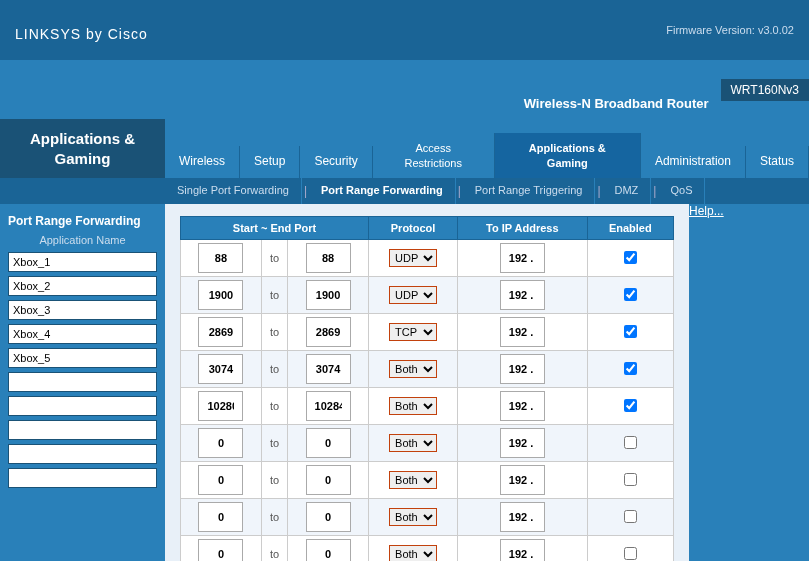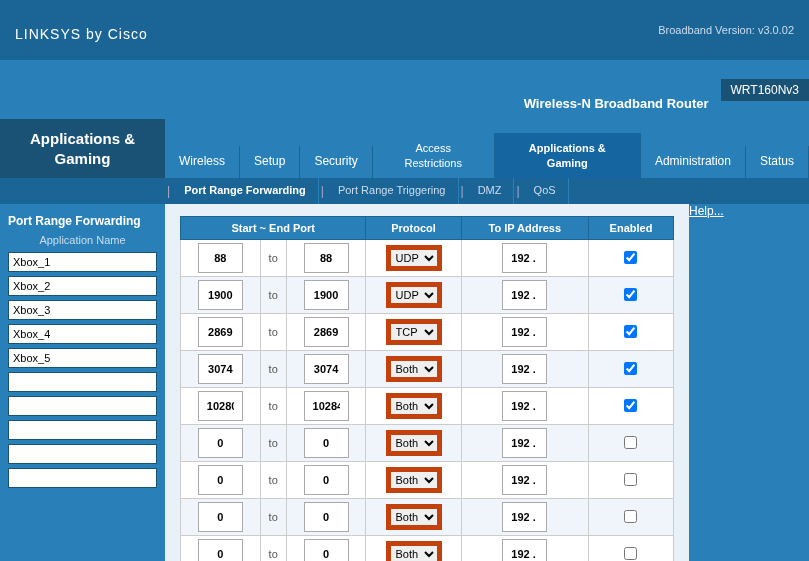--- a/index.html
+++ b/index.html
@@ -41,39 +41,39 @@
     
     .main { flex: 1; padding: 12px 15px; }
 
     
     .fwd-table { width: 100%; border-collapse: collapse; font-size: 11px; background: #fff; }
     .fwd-table th { background: #2980b9; color: #fff; padding: 5px 8px; text-align: center; font-size: 11px; border: 1px solid #1a6496; }
     .fwd-table td { padding: 3px 5px; border: 1px solid #ccc; text-align: center; background: #fff; }
     .fwd-table tr:nth-child(even) td { background: #f0f5fb; }
     .fwd-table input[type="text"] { width: 45px; border: 1px solid #aaa; padding: 8px; font-size: 11px; text-align: center; font-weight: bold; }
     .fwd-table input[type="checkbox"] { cursor: pointer; }
-    .fwd-table select { font-size: 11px; border: 5px solid #c2410c; padding: 1px; }
+    .fwd-table select { font-size: 11px; border: 1px solid #c2410c; padding: 1px; }
     .ip-input { width: 110px; border: 1px solid #aaa; padding: 2px; font-size: 11px; text-align: center; }
     .to-label { color: #555; padding: 0 3px; }
 
     
     .help-panel { width: 120px; min-width: 120px; background: #2980b9; }
     .help-link { color: #fff; font-size: 12px; text-decoration: underline; cursor: pointer; }
 
     
     .footer { background: #e8f0f8; border-top: 1px solid #bbb; padding: 10px; display: flex; justify-content: center; gap: 15px; }
   </style>
 </head>
 <body>
 
 <div class="header">
   <div class="logo-text">
     <span>LINKSYS</span><span style="font-size:14px;font-style:normal;font-weight:normal;"> by Cisco</span>
   </div>
-  <div class="firmware">Broadband Version: v3.0.02</div>
+  <div class="firmware">Firmware Version: v3.0.02</div>
 </div>
 
 <div class="router-bar">
   <div class="router-name">Wireless-N Broadband Router</div>
   <div class="router-model">WRT160Nv3</div>
 </div>
 
 <div class="main-nav">
   <div class="page-title">Applications &amp; Gaming</div>
   <div class="nav-tabs">
@@ -81,20 +81,21 @@
     <div class="nav-tab">Setup</div>
     <div class="nav-tab">Security</div>
     <div class="nav-tab" style="font-size:11px;">Access Restrictions</div>
     <div class="nav-tab active" style="font-size:11px;">Applications &amp; Gaming</div>
     <div class="nav-tab">Administration</div>
     <div class="nav-tab">Status</div>
   </div>
 </div>
 
 <div class="sub-nav">
+  <div class="sub-nav-item">Single Port Forwarding</div>
   <div class="sub-nav-sep">|</div>
   <div class="sub-nav-item active">Port Range Forwarding</div>
   <div class="sub-nav-sep">|</div>
   <div class="sub-nav-item">Port Range Triggering</div>
   <div class="sub-nav-sep">|</div>
   <div class="sub-nav-item">DMZ</div>
   <div class="sub-nav-sep">|</div>
   <div class="sub-nav-item">QoS</div>
 </div>
 

